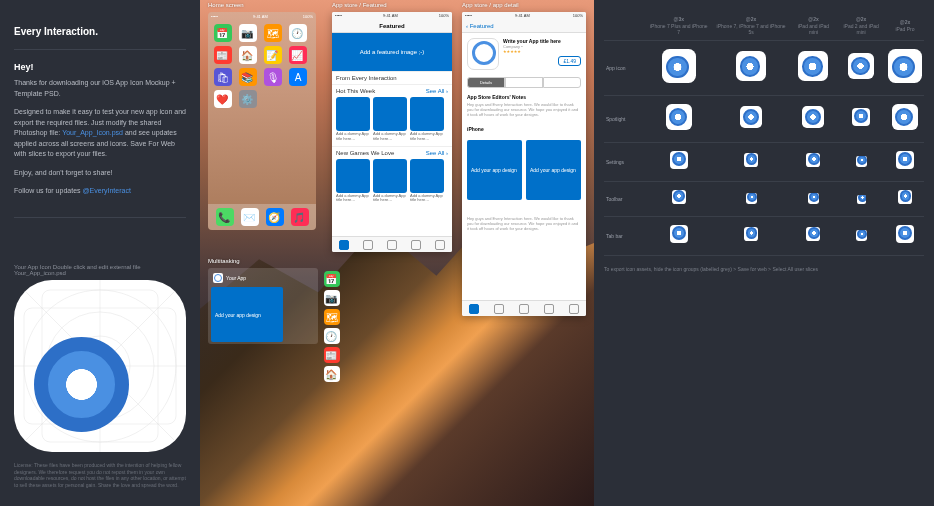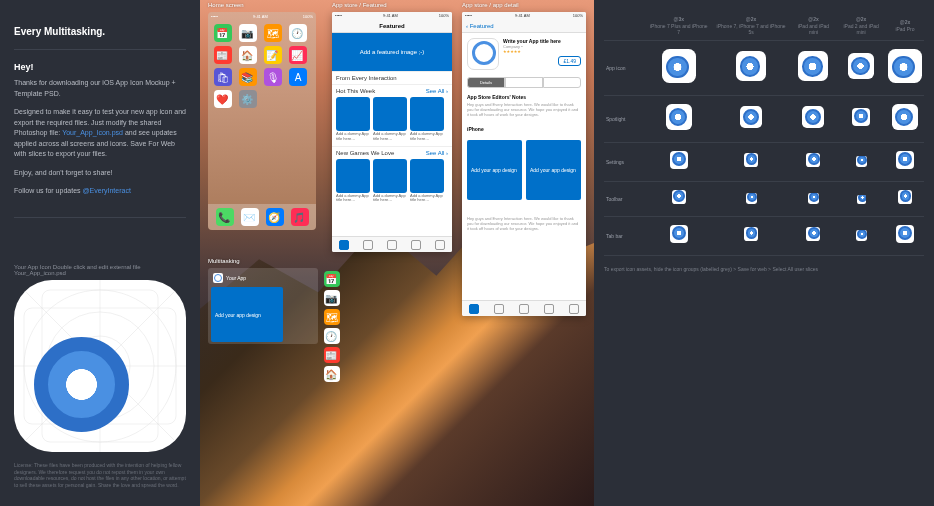--- a/index.html
+++ b/index.html
@@ -79,21 +79,21 @@
 .gicon.s20{width:18px;height:18px}
 .gicon.s16{width:14px;height:14px}
 .gicon.s12{width:11px;height:11px}
 .gicon.s10{width:9px;height:9px}
 .export-note{font-size:5px;color:#7a7f89;margin-top:10px}
 </style>
 </head>
 <body>
 
 <div class="left-panel">
-  <div class="subtitle">Every Multitasking.</div>
+  <div class="subtitle">Every Interaction.</div>
   <hr class="hr">
   <div class="hey">Hey!</div>
   <div class="para">Thanks for downloading our iOS App Icon Mockup + Template PSD.</div>
   <div class="para">
     <span>Designed to make it easy to test your new app icon and export the required files. Just modify the shared Photoshop file: </span><span class="link">Your_App_Icon.psd</span><span> and see updates applied across all screens and icons. Save For Web with slices to export your files.</span>
   </div>
   <div class="para">Enjoy, and don't forget to share!</div>
   <div class="para">
     <span>Follow us for updates </span><span class="link">@EveryInteract</span>
   </div>

